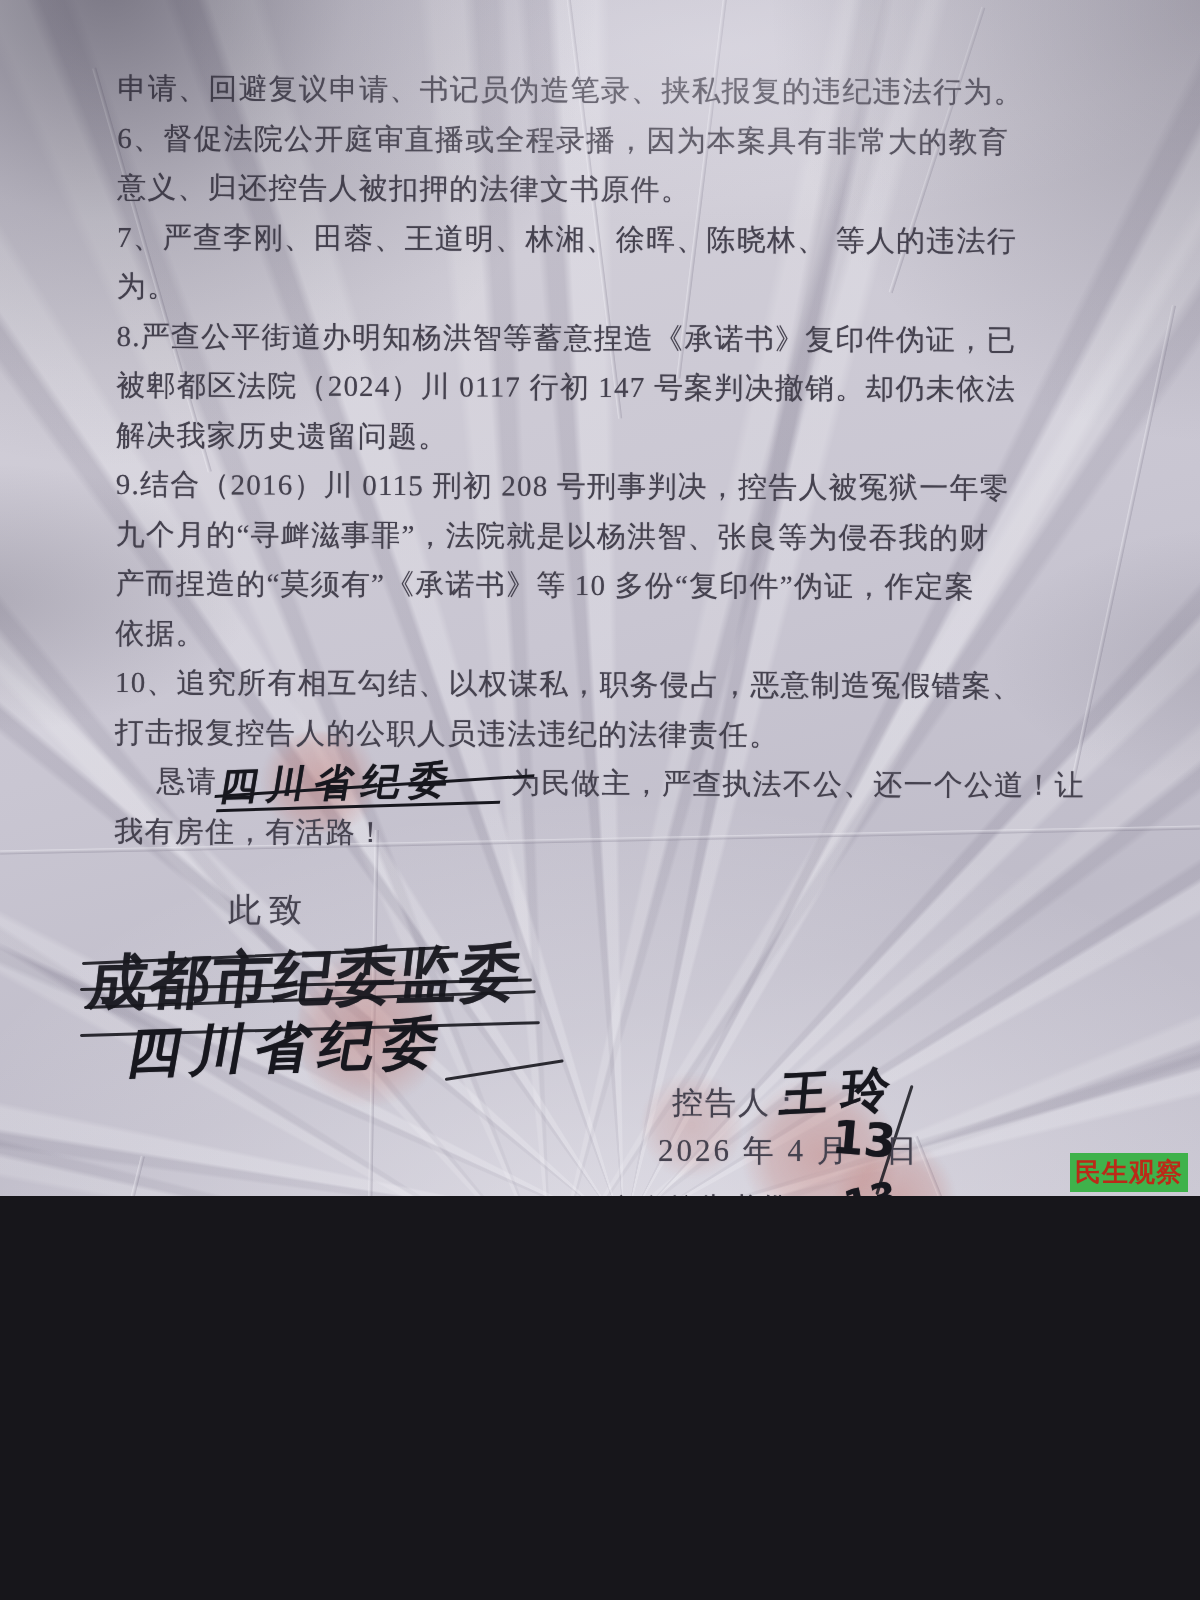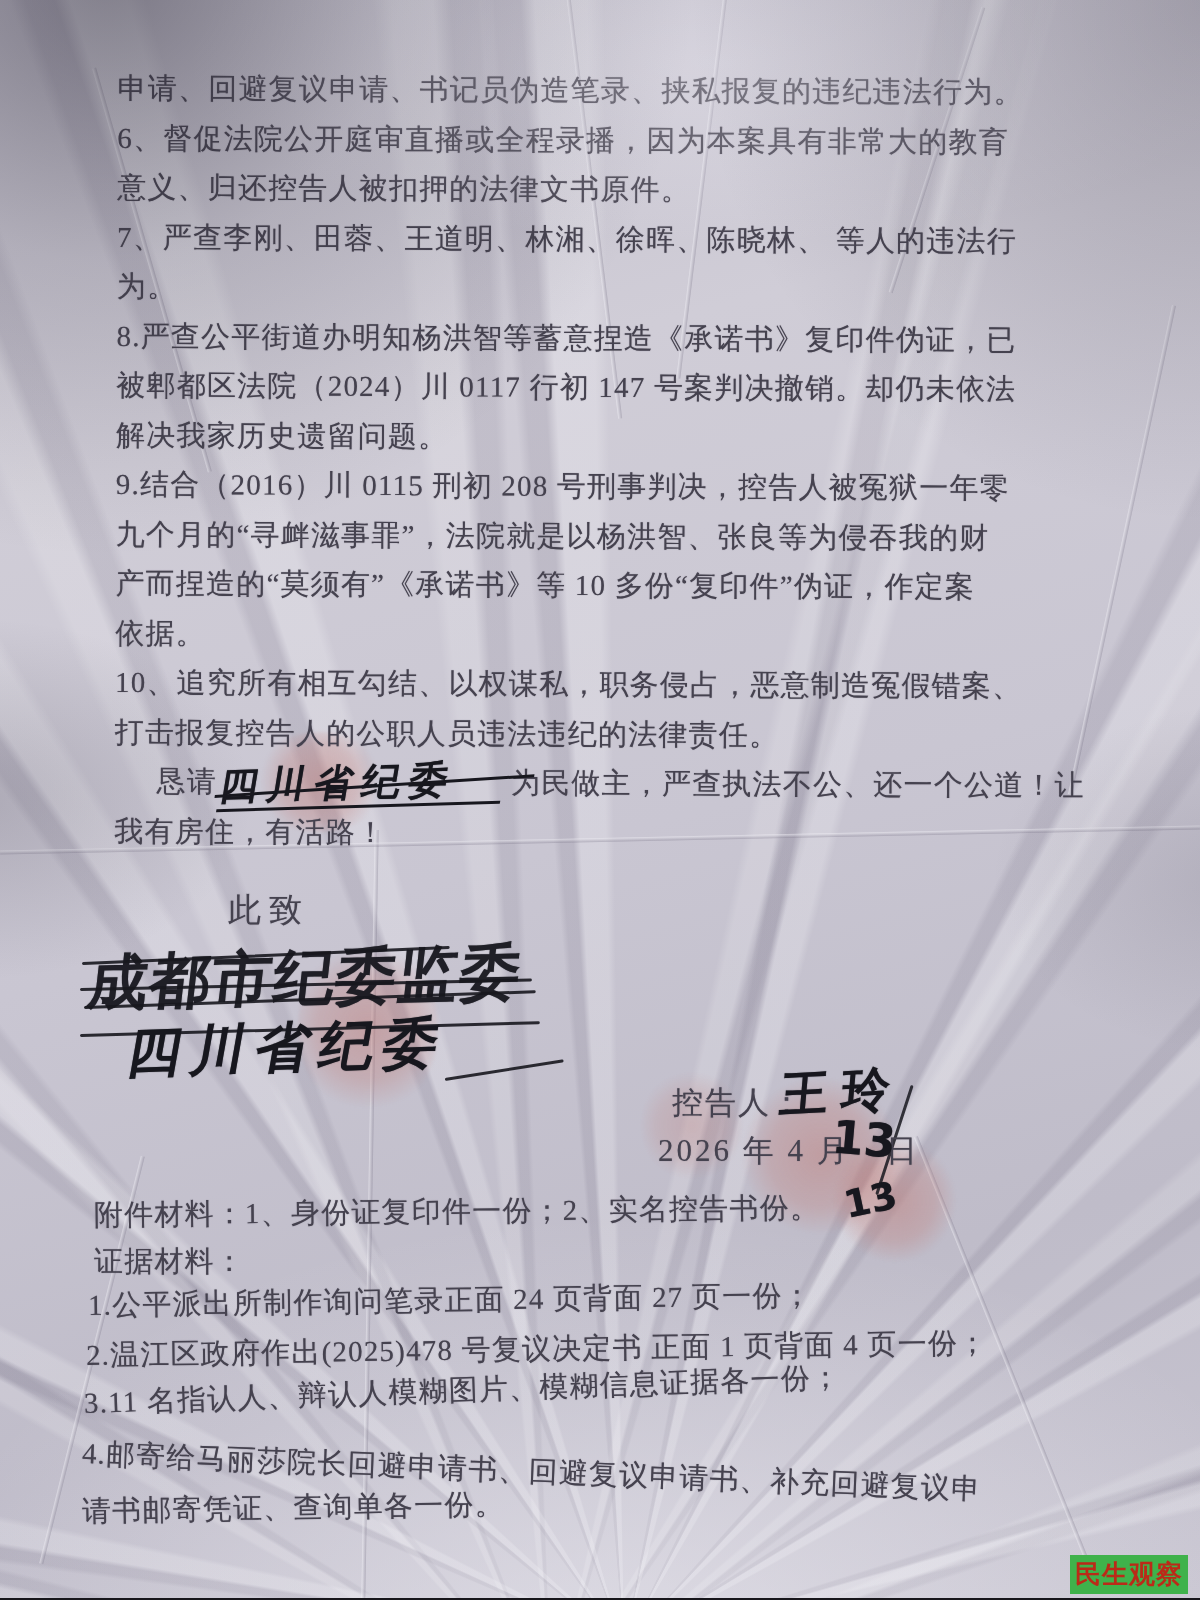--- a/index.html
+++ b/index.html
@@ -1,17 +1,17 @@
 <!DOCTYPE html>
 <html><head>
 <meta charset="utf-8">
 <style>
   html,body{margin:0;padding:0;background:#17161b;}
   .photo{
-    position:relative;width:1200px;height:1598px;overflow:hidden;
+    position:relative;width:1200px;height:1196px;overflow:hidden;
     background:linear-gradient(165deg,#c3c0cc 0%,#d0cdd7 26%,#c9c6d2 52%,#bfbcc9 78%,#c7c4d0 100%);
     font-family:"Liberation Serif", serif;
   }
   
   .photo::before{
     content:"";position:absolute;inset:0;z-index:1;pointer-events:none;
     background:
       radial-gradient(ellipse 1000px 620px at 52% 104%, rgba(247,246,251,0.5), rgba(247,246,251,0) 72%),
       repeating-conic-gradient(from 240deg at 52% 103%, rgba(104,98,120,0) 0deg 6.5deg, rgba(104,98,120,0.15) 7deg 7.9deg, rgba(252,252,255,0.22) 8.4deg 10.2deg, rgba(104,98,120,0) 10.8deg 15.5deg),
       repeating-conic-gradient(from 235deg at 46% 107%, rgba(255,255,255,0) 0deg 8.6deg, rgba(255,255,255,0.16) 9.2deg 10.6deg, rgba(96,90,112,0.12) 11.2deg 12.1deg, rgba(255,255,255,0) 12.6deg 18.4deg);

